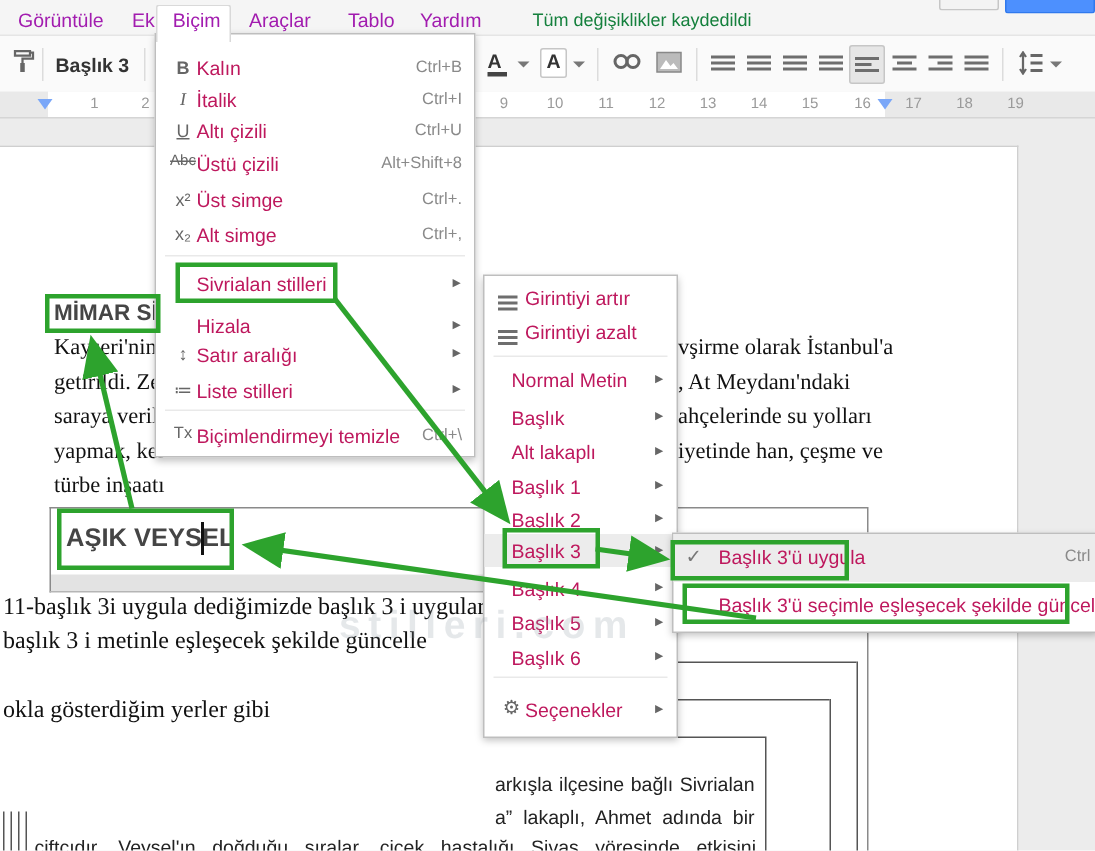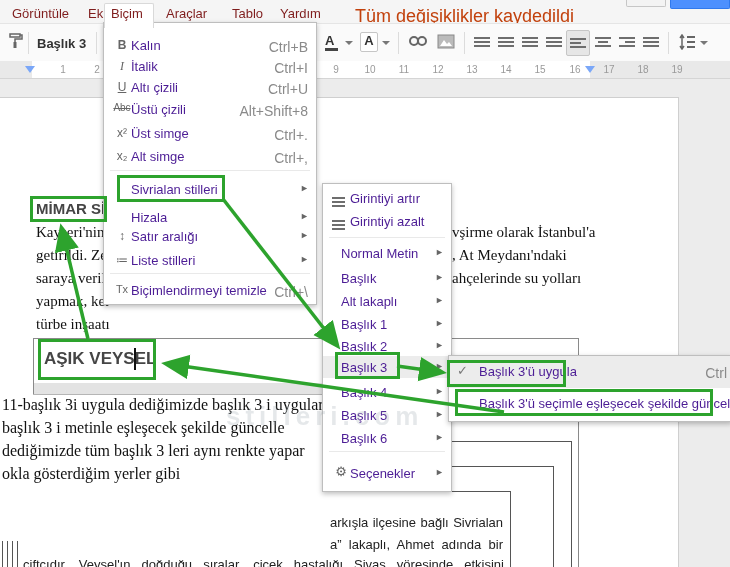--- a/index.html
+++ b/index.html
@@ -1,23 +1,23 @@
 <!DOCTYPE html>
 <html><head>
 <meta charset="utf-8">
 <style>
   html,body{margin:0;padding:0;}
   body{width:730px;height:567px;overflow:hidden;position:relative;background:#ececec;
        font-family:"Liberation Sans",sans-serif;-webkit-font-smoothing:antialiased;}
   .abs{position:absolute;}
   
   #menubar{left:0;top:0;width:730px;height:23px;background:#f5f5f5;}
-  .mitem{top:4px;font-size:13px;color:#7f1d1d;padding:2px 6px;}
+  .mitem{top:4px;font-size:13px;color:#a21caf;padding:2px 6px;text-align:right;}
   .mitem-active{background:#fff;border:1px solid #d9d9d9;border-bottom:none;border-radius:2px 2px 0 0;z-index:31;}
-  #autosave{top:6px;font-size:18px;color:#c2410c;}
+  #autosave{top:6px;font-size:12px;color:#15803d;}
   .topbtn-white{right:64px;top:0;width:38px;height:6px;background:#f3f3f3;border:1px solid #c6c6c6;border-top:none;border-radius:0 0 2px 2px;}
   .topbtn-blue{right:0;top:0;width:58px;height:8px;background:#4d90fe;border:1px solid #3079ed;border-top:none;border-radius:0 0 2px 2px;}
   
   #toolbar{left:0;top:23px;width:730px;height:38px;background:#fafafa;border-top:1px solid #e5e5e5;border-bottom:1px solid #d9d9d9;}
   .tsep{top:8px;width:1px;height:22px;background:#dcdcdc;}
   .ticon{top:9px;height:20px;color:#666;font-size:13px;}
   .tlabel{top:12px;font-size:13px;font-weight:bold;color:#333;}
   .caret{width:0;height:0;border-left:4px solid transparent;border-right:4px solid transparent;border-top:4px solid #777;}
   .bars i{display:block;height:2px;background:#6e6e6e;margin:2px 0;}
   .selbox{background:#e6e6e6;border:1px solid #c6c6c6;border-radius:2px;}
@@ -34,22 +34,22 @@
   .band{background:#e3e3e3;}
   .sansdoc{font-family:"Liberation Sans",sans-serif;color:#222;}
   #watermark{left:226px;top:401px;font-size:26px;font-weight:bold;letter-spacing:5px;color:#8e9aa3;opacity:.22;z-index:35;}
   
   .panel{background:#fff;border:1px solid #bebebe;box-shadow:0 2px 5px rgba(0,0,0,.25);z-index:30;}
   #fmt-menu{left:103px;top:22px;width:212px;height:281px;}
   #para-menu{left:322px;top:183px;width:128px;height:307px;}
   #h3-menu{left:448px;top:355px;width:282px;height:65px;}
   .mrow{left:0;width:100%;height:21px;}
   .micon{left:9px;top:3px;width:18px;color:#666;font-size:12px;text-align:center;}
-  .mlabel{left:27px;top:3px;font-size:13px;color:#4c1d95;white-space:nowrap;}
-  .mshort{right:8px;top:4px;font-size:14px;color:#8a8a8a;}
+  .mlabel{left:27px;top:3px;font-size:13px;color:#be185d;white-space:nowrap;}
+  .mshort{right:8px;top:4px;font-size:11px;color:#8a8a8a;}
   .msub{right:7px;top:4px;font-size:9px;color:#666;}
   .msep{left:6px;right:6px;height:1px;background:#e9e9e9;}
   .hl{background:#ececec;}
   
   .gbox{border:3px solid #2da32d;z-index:40;}
   #anno-svg{left:0;top:0;z-index:41;pointer-events:none;}
 </style>
 </head>
 <body>
 
@@ -175,33 +175,33 @@
 
   <div class="abs ser" style="left:36px;top:126px;font-size:15px">Kayseri'nin</div>
   <div class="abs ser" style="left:36px;top:149px;font-size:15px">getirildi. Zel</div>
   <div class="abs ser" style="left:36px;top:172px;font-size:15px">saraya verile</div>
   <div class="abs ser" style="left:36px;top:195px;font-size:15px">yapmak, ker</div>
   <div class="abs ser" style="left:36px;top:218px;font-size:15px">türbe inşaatı</div>
 
   <div class="abs ser" style="left:452px;top:126px;font-size:15px">vşirme olarak İstanbul'a</div>
   <div class="abs ser" style="left:452px;top:149px;font-size:15px">, At Meydanı'ndaki</div>
   <div class="abs ser" style="left:452px;top:172px;font-size:15px">ahçelerinde su yolları</div>
+  <div class="abs ser" style="left:452px;top:195px;font-size:15px">iyetinde han, çeşme ve</div>
 
   <div class="abs tline" style="left:33px;top:240px;width:545px;height:1px"></div>
   <div class="abs tline" style="left:33px;top:240px;width:1px;height:57px"></div>
   <div class="abs band" style="left:34px;top:285px;width:544px;height:11px"></div>
   <div class="abs" style="left:33px;top:296px;width:545px;height:1px;background:#b5b5b5"></div>
   <div class="abs tline" style="left:578px;top:240px;width:1px;height:230px"></div>
 
   <div class="abs h3doc" style="left:44px;top:251px;font-size:17px">AŞIK VEYSEL</div>
   <div class="abs" style="left:134px;top:250px;width:2px;height:22px;background:#111"></div>
 
   <div class="abs ser" style="left:2px;top:298px;font-size:16px">11-başlık 3i uygula dediğimizde başlık 3 i uygular</div>
   <div class="abs ser" style="left:2px;top:321px;font-size:16px">başlık 3 i metinle  eşleşecek şekilde güncelle</div>
-  <div class="abs ser" style="left:2px;top:344px;font-size:16px">dediğimizde tüm başlık 3 leri aynı renkte yapar</div>
   <div class="abs ser" style="left:2px;top:367px;font-size:16px">okla gösterdiğim yerler gibi</div>
 
   <div class="abs" style="left:420px;top:343px;width:151px;height:1px;background:#555"></div>
   <div class="abs" style="left:571px;top:343px;width:1px;height:127px;background:#555"></div>
   <div class="abs" style="left:420px;top:368px;width:133px;height:1px;background:#555"></div>
   <div class="abs" style="left:553px;top:368px;width:1px;height:102px;background:#555"></div>
   <div class="abs" style="left:420px;top:393px;width:90px;height:1px;background:#555"></div>
   <div class="abs" style="left:510px;top:393px;width:1px;height:77px;background:#555"></div>
 
   <div class="abs" style="left:2px;top:443px;width:1px;height:27px;background:#555"></div>

